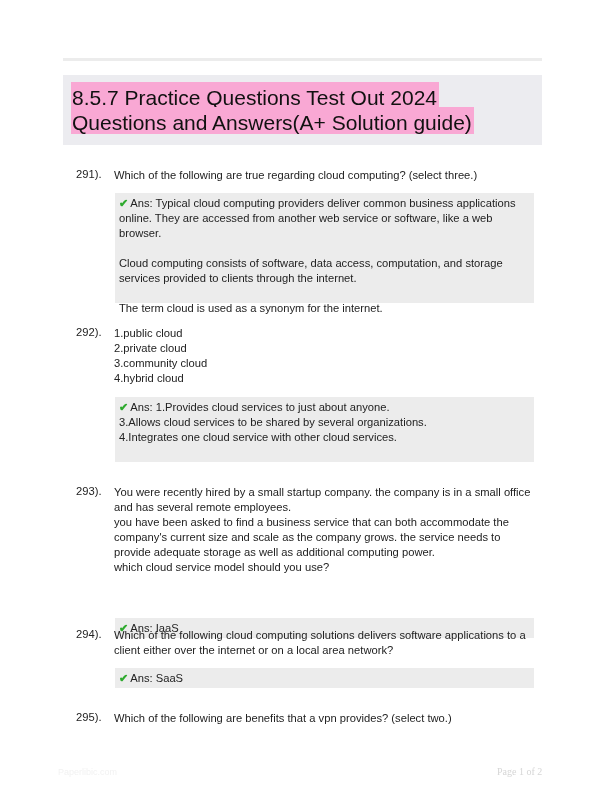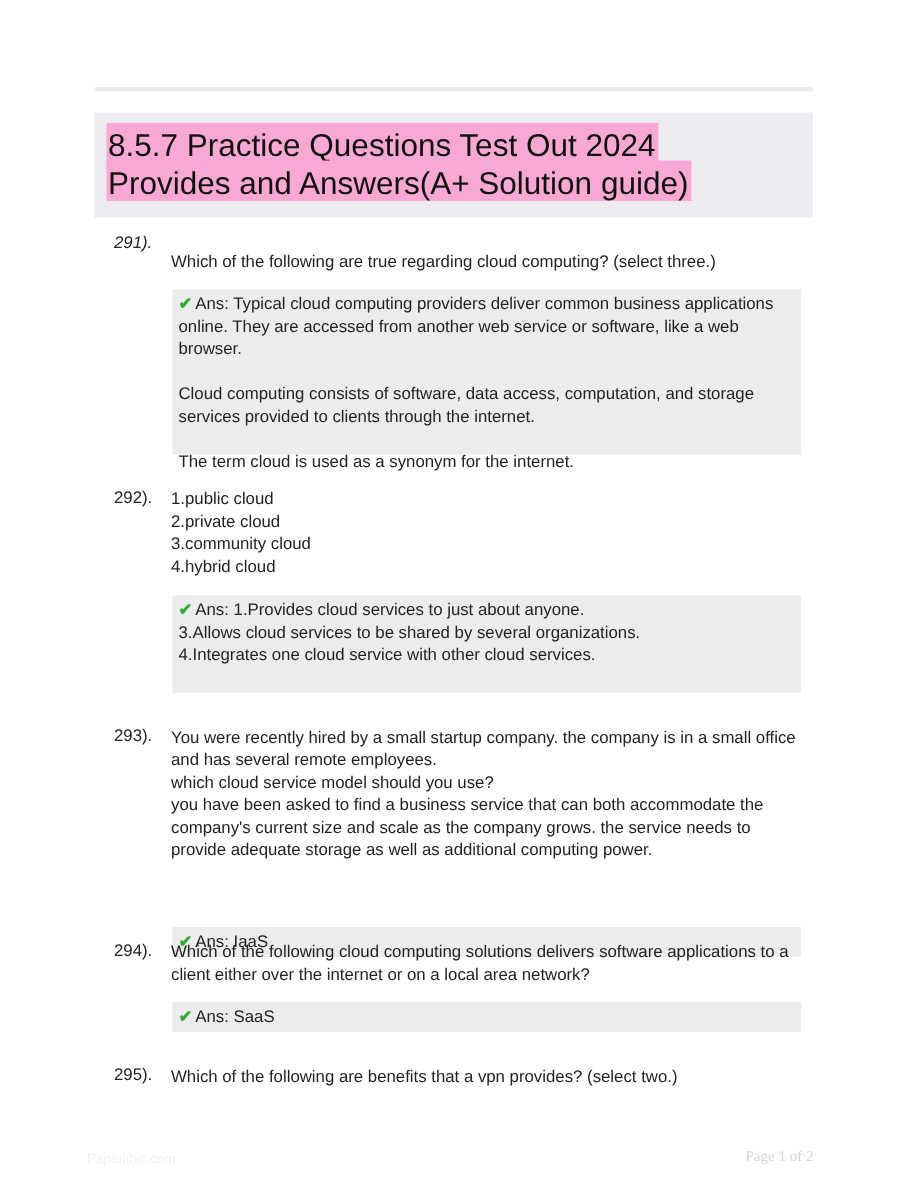--- a/index.html
+++ b/index.html
@@ -40,25 +40,25 @@
   }
 </style>
 </head>
 <body>
 
 <div class="top-rule"></div>
 
 <div class="header-box">
   <div class="title">
     <span>8.5.7 Practice Questions Test Out 2024</span><br>
-    <span>Provides and Answers(A+ Solution guide)</span>
+    <span>Questions and Answers(A+ Solution guide)</span>
   </div>
 </div>
 
-<div class="q-num" style="top:156px;font-style:italic;">291).</div>
+<div class="q-num" style="top:168px;">291).</div>
 <div class="q-text" style="top:168px;">Which of the following are true regarding cloud computing? (select three.)</div>
 <div class="ans-box" style="top:193px; height:110px;">
   <p><span class="check">✔</span><span>Ans: Typical cloud computing providers deliver common business applications online. They are accessed from another web service or software, like a web browser.</span></p>
   <div class="gap"></div>
   <p>Cloud computing consists of software, data access, computation, and storage services provided to clients through the internet.</p>
   <div class="gap"></div>
   <p>The term cloud is used as a synonym for the internet.</p>
 </div>
 
 <div class="q-num" style="top:326px;">292).</div>
@@ -70,22 +70,22 @@
 </div>
 <div class="ans-box" style="top:397px; height:65px;">
   <p><span class="check">✔</span><span>Ans: 1.Provides cloud services to just about anyone.</span></p>
   <p>3.Allows cloud services to be shared by several organizations.</p>
   <p>4.Integrates one cloud service with other cloud services.</p>
 </div>
 
 <div class="q-num" style="top:485px;">293).</div>
 <div class="q-text" style="top:485px;">
   <div>You were recently hired by a small startup company. the company is in a small office and has several remote employees.</div>
+  <div>you have been asked to find a business service that can both accommodate the company's current size and scale as the company grows. the service needs to provide adequate storage as well as additional computing power.</div>
   <div>which cloud service model should you use?</div>
-  <div>you have been asked to find a business service that can both accommodate the company's current size and scale as the company grows. the service needs to provide adequate storage as well as additional computing power.</div>
 </div>
 <div class="ans-box" style="top:618px; height:20px;">
   <p><span class="check">✔</span><span>Ans: IaaS</span></p>
 </div>
 
 <div class="q-num" style="top:628px;">294).</div>
 <div class="q-text" style="top:628px;">Which of the following cloud computing solutions delivers software applications to a client either over the internet or on a local area network?</div>
 <div class="ans-box" style="top:668px; height:20px;">
   <p><span class="check">✔</span><span>Ans: SaaS</span></p>
 </div>

